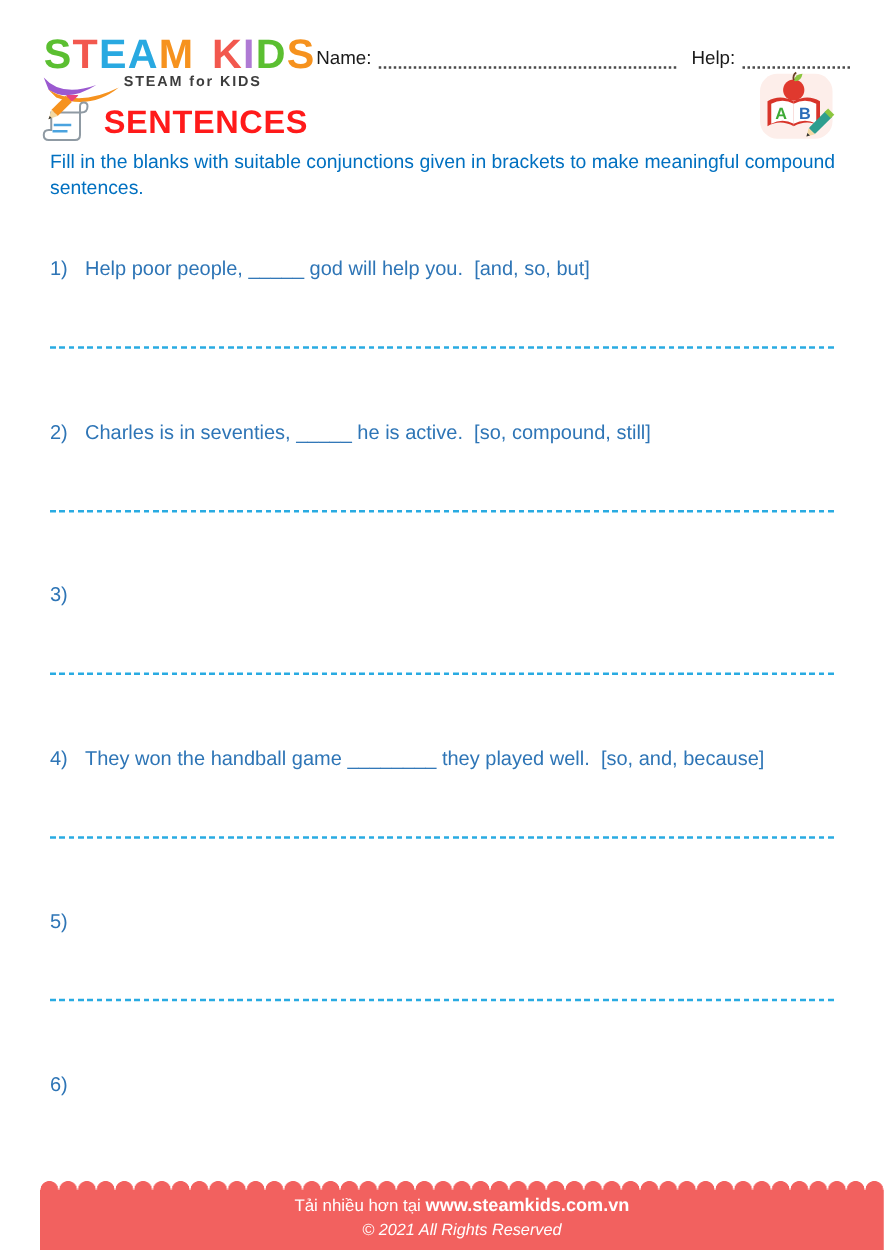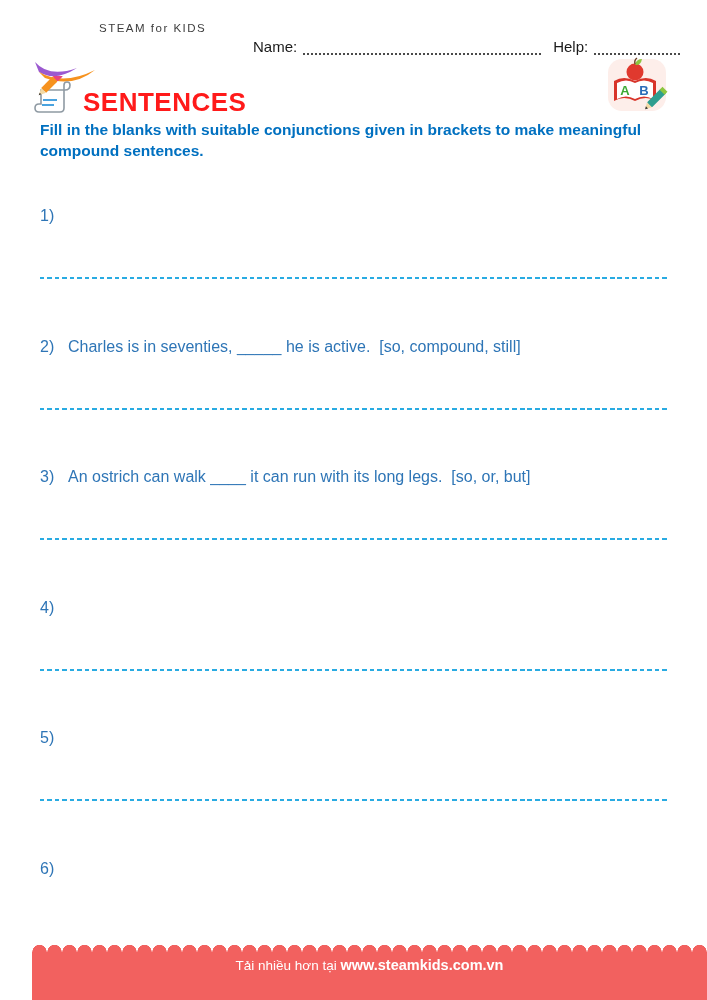--- a/index.html
+++ b/index.html
@@ -8,39 +8,39 @@
     position:relative; background:#ffffff; overflow:hidden;
     font-family:"Liberation Sans", sans-serif;
   }
   
   .logo-block { position:absolute; left:35px; top:24px; }
   .logo-letters { font-weight:800; font-size:33px; letter-spacing:1px; line-height:38px; }
   .logo-letters span { display:inline-block; }
   .logo-swoosh { position:absolute; left:-2px; top:32px; }
   .logo-tagline {
     margin-left:64px; margin-top:-2px;
-    font-size:11.5px; font-weight:400; letter-spacing:1.5px; color:#3d3d3d;
+    font-size:11.5px; font-weight:700; letter-spacing:1.5px; color:#3d3d3d;
   }
   
   .name-row { position:absolute; left:253px; top:38px; font-size:15px; color:#1a1a1a; display:flex; align-items:flex-end; }
   .dotline { display:inline-block; border-bottom:2px dotted #4a4a4a; height:14px; margin-left:6px; }
   .dot-name { width:238px; }
   .dot-date { width:86px; margin-left:6px; }
   .date-label { margin-left:12px; }
   
   .abc-icon { position:absolute; left:606px; top:55px; }
   
-  .title-row { position:absolute; left:33px; top:76px; display:flex; align-items:flex-end; }
+  .title-row { position:absolute; left:33px; top:76px; display:flex; align-items:center; }
   .page-title {
     margin-left:6px; color:#ff1a1a; font-size:26px; font-weight:800; letter-spacing:0.5px;
   }
   
   .instructions {
     position:absolute; left:40px; top:119px; width:650px;
-    color:#0070c0; font-size:15.5px; font-weight:700; line-height:21px;
+    color:#0070c0; font-size:15.5px; font-weight:400; line-height:21px;
   }
   
   .questions { position:absolute; left:40px; top:205px; width:628px; list-style:none; }
   .q-item { position:relative; height:130.5px; }
   .q-row { display:flex; color:#2e75b6; font-size:16px; line-height:21px; }
   .q-num { width:28px; flex:0 0 28px; }
   .q-text { white-space:pre-wrap; }
   .q-divider {
     position:absolute; left:0; right:0; top:72px; height:2px;
     background:repeating-linear-gradient(90deg,#29abe2 0 4.5px, transparent 4.5px 7.5px);
@@ -56,20 +56,23 @@
     height:48px; background:#f2615f; color:#ffffff; text-align:center; padding-top:5px;
   }
   .footer-line1 { font-size:13.5px; }
   .footer-line1 b { font-size:14.5px; }
   .footer-line2 { font-size:13px; font-style:italic; margin-top:3px; }
 </style>
 </head>
 <body>
 
 <div class="logo-block">
+  <div class="logo-letters">
+    <span style="color:#5bbf31">S</span><span style="color:#f2584e">T</span><span style="color:#29a9e1">E</span><span style="color:#29a9e1">A</span><span style="color:#f6921e">M</span><span style="color:#f2584e;margin-left:14px">K</span><span style="color:#af7ad4">I</span><span style="color:#5bbf31">D</span><span style="color:#f6921e">S</span>
+  </div>
   <svg class="logo-swoosh" width="90" height="28" viewBox="0 0 90 28">
     <path d="M2 6 Q 16 22 44 12 Q 22 26 6 16 Z" fill="#9b59d0"></path>
     <path d="M6 16 Q 30 30 62 14 Q 40 32 12 22 Z" fill="#f6921e"></path>
   </svg>
   <div class="logo-tagline">STEAM for KIDS</div>
 </div>
 
 <div class="name-row">
   <span>Name:</span>
   <span class="dotline dot-name"></span>
@@ -115,54 +118,56 @@
   </svg>
   <div class="page-title">SENTENCES</div>
 </div>
 
 <div class="instructions">Fill in the blanks with suitable conjunctions given in brackets to make meaningful compound sentences.</div>
 
 <ol class="questions">
   <li class="q-item">
     <div class="q-row">
       <span class="q-num">1)</span>
+      <span class="q-text">Help poor people, _____ god will help you.  [and, so, but]</span>
     </div>
     <div class="q-divider"></div>
   </li>
   <li class="q-item">
     <div class="q-row">
       <span class="q-num">2)</span>
       <span class="q-text">Charles is in seventies, _____ he is active.  [so, compound, still]</span>
     </div>
     <div class="q-divider"></div>
   </li>
   <li class="q-item">
     <div class="q-row">
       <span class="q-num">3)</span>
-      <span class="q-text">An ostrich can walk ____ it can run with its long legs.  [so, or, but]</span>
     </div>
     <div class="q-divider"></div>
   </li>
   <li class="q-item">
     <div class="q-row">
       <span class="q-num">4)</span>
+      <span class="q-text">They won the handball game ________ they played well.  [so, and, because]</span>
     </div>
     <div class="q-divider"></div>
   </li>
   <li class="q-item">
     <div class="q-row">
       <span class="q-num">5)</span>
     </div>
     <div class="q-divider"></div>
   </li>
   <li class="q-item">
     <div class="q-row">
       <span class="q-num">6)</span>
     </div>
   </li>
 </ol>
 
 <div class="footer">
   <div class="footer-scallops"></div>
   <div class="footer-body">
     <div class="footer-line1"><span>Tải nhiều hơn tại </span><b>www.steamkids.com.vn</b></div>
+    <div class="footer-line2">© 2021 All Rights Reserved</div>
   </div>
 </div>
 
 </body></html>

